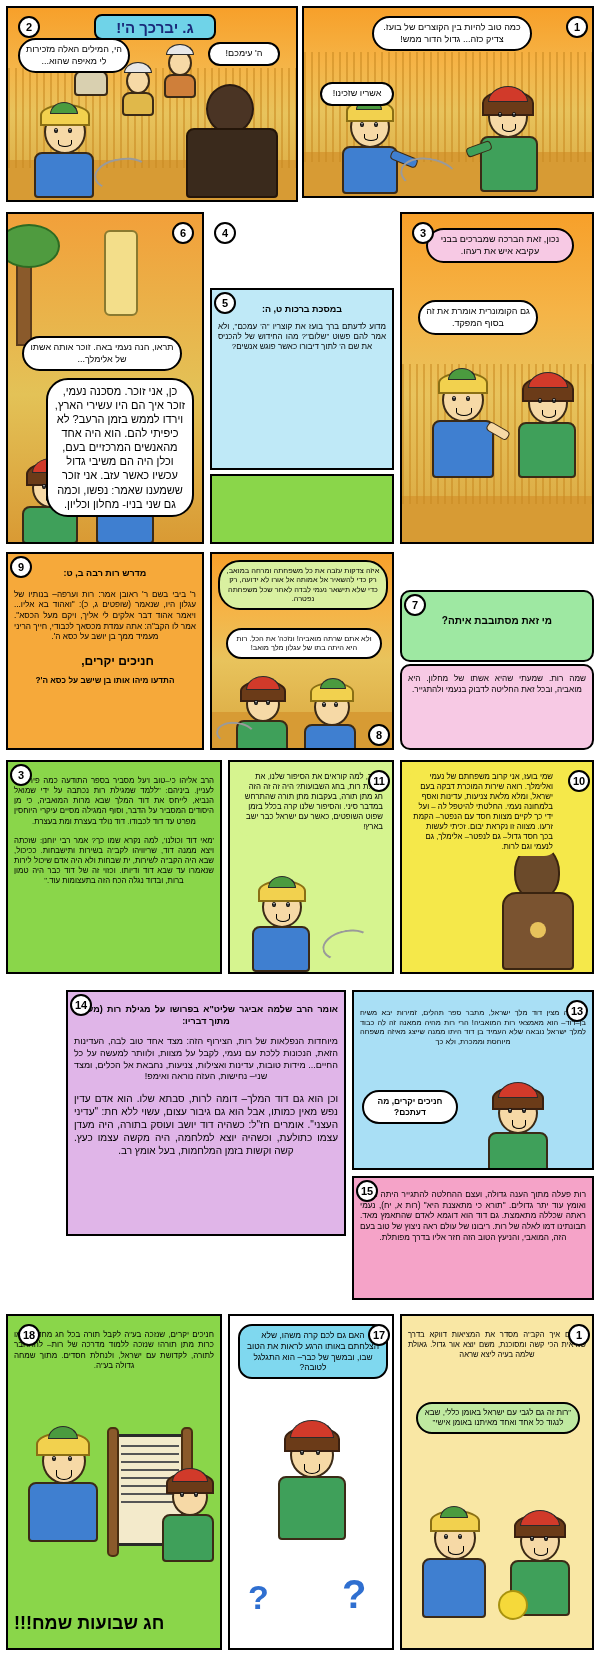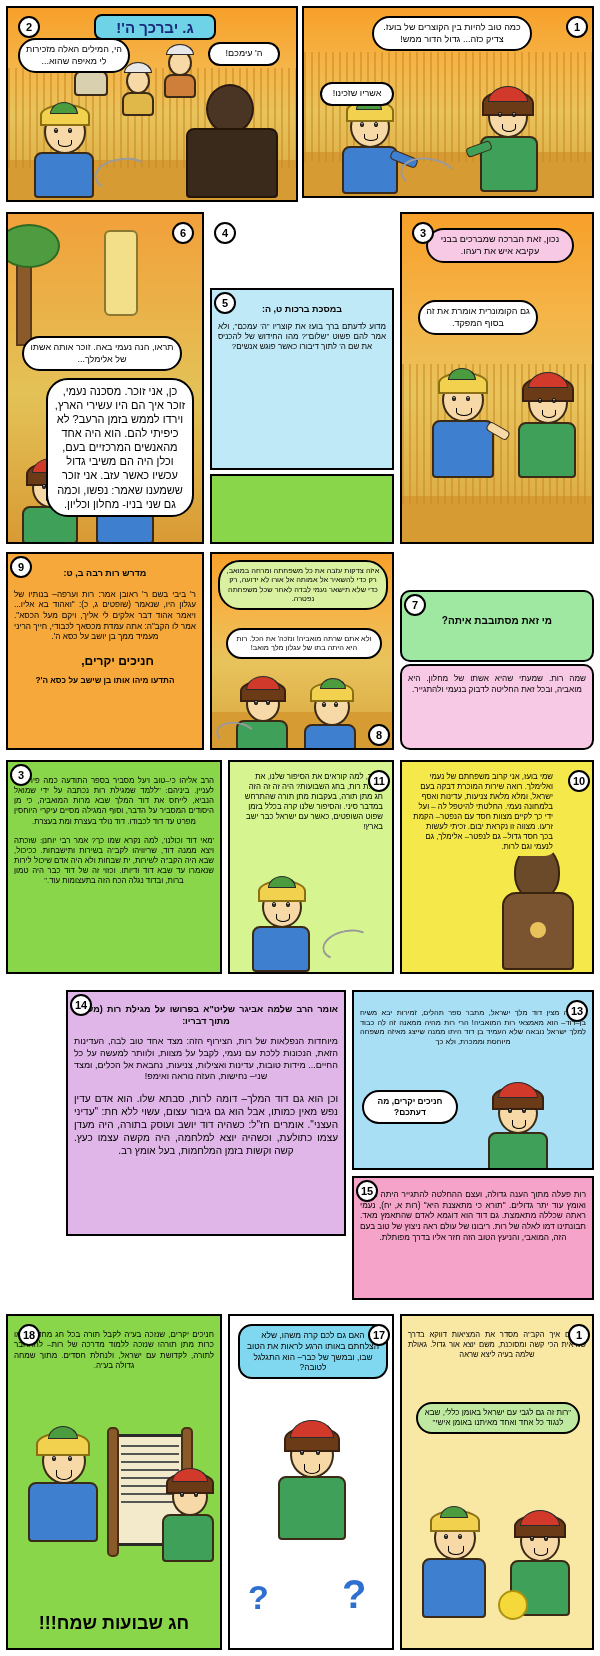--- a/index.html
+++ b/index.html
@@ -539,18 +539,18 @@
       <div class="head" style="left:14px;top:4px;width:36px;height:38px;"></div>
       <div class="hair" style="left:8px;top:-2px;width:48px;height:22px;background:#6b3b18;border:2px solid #3a2010;"></div>
       <div class="cap" style="left:14px;top:-6px;width:36px;height:14px;background:#d13a2a;"></div>
       <div class="eye" style="left:22px;top:18px;"></div>
         <div class="pupil" style="left:23px;top:20px;"></div>
       <div class="eye" style="left:36px;top:18px;"></div>
         <div class="pupil" style="left:37px;top:20px;"></div>
       <div class="body-sh" style="left:4px;top:40px;width:52px;height:48px;background:#3fa05a;"></div>
     </div>
 
-    <div style="position:absolute;left:6px;right:6px;bottom:14px;text-align:center;font-size:18px;font-weight:bold;color:#000;">חג שבועות שמח!!!</div>
+    <div style="position:absolute;left:6px;right:6px;bottom:14px;text-align:left;font-size:18px;font-weight:bold;color:#000;">חג שבועות שמח!!!</div>
 
     <div class="num-badge" style="left:10px;top:8px;">18</div>
   </div>
 
 </div>
 
 </body></html>

